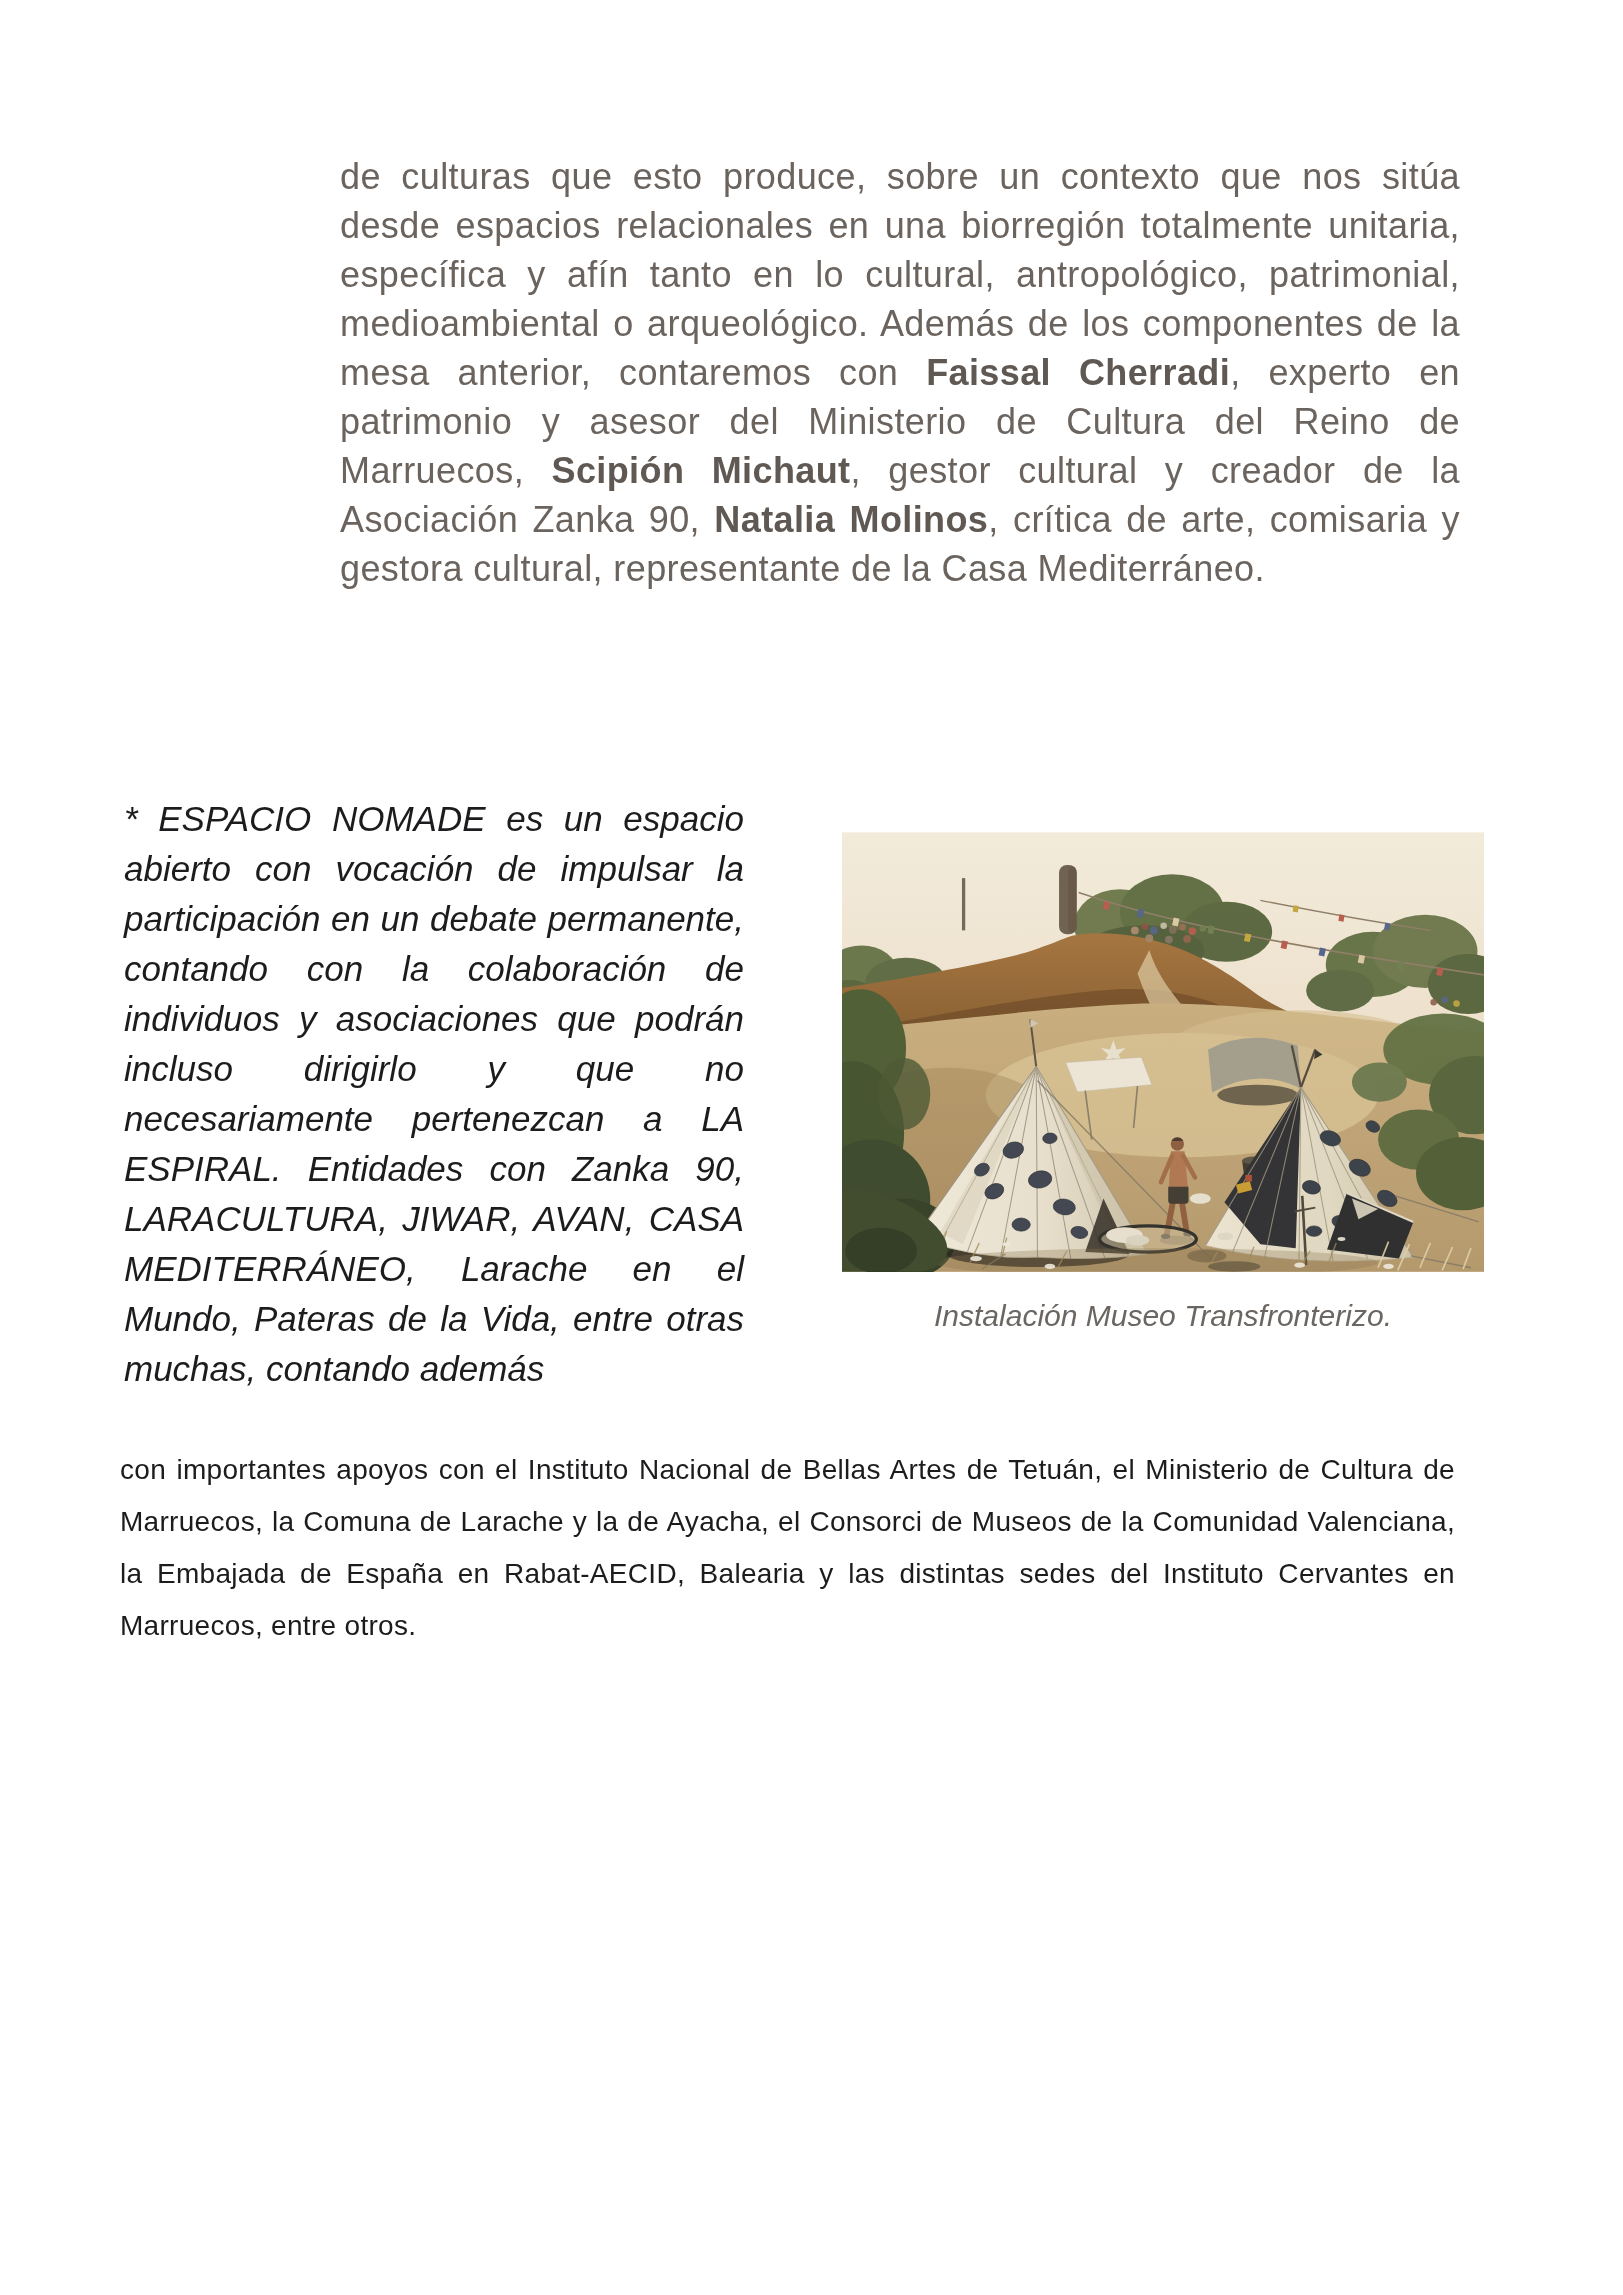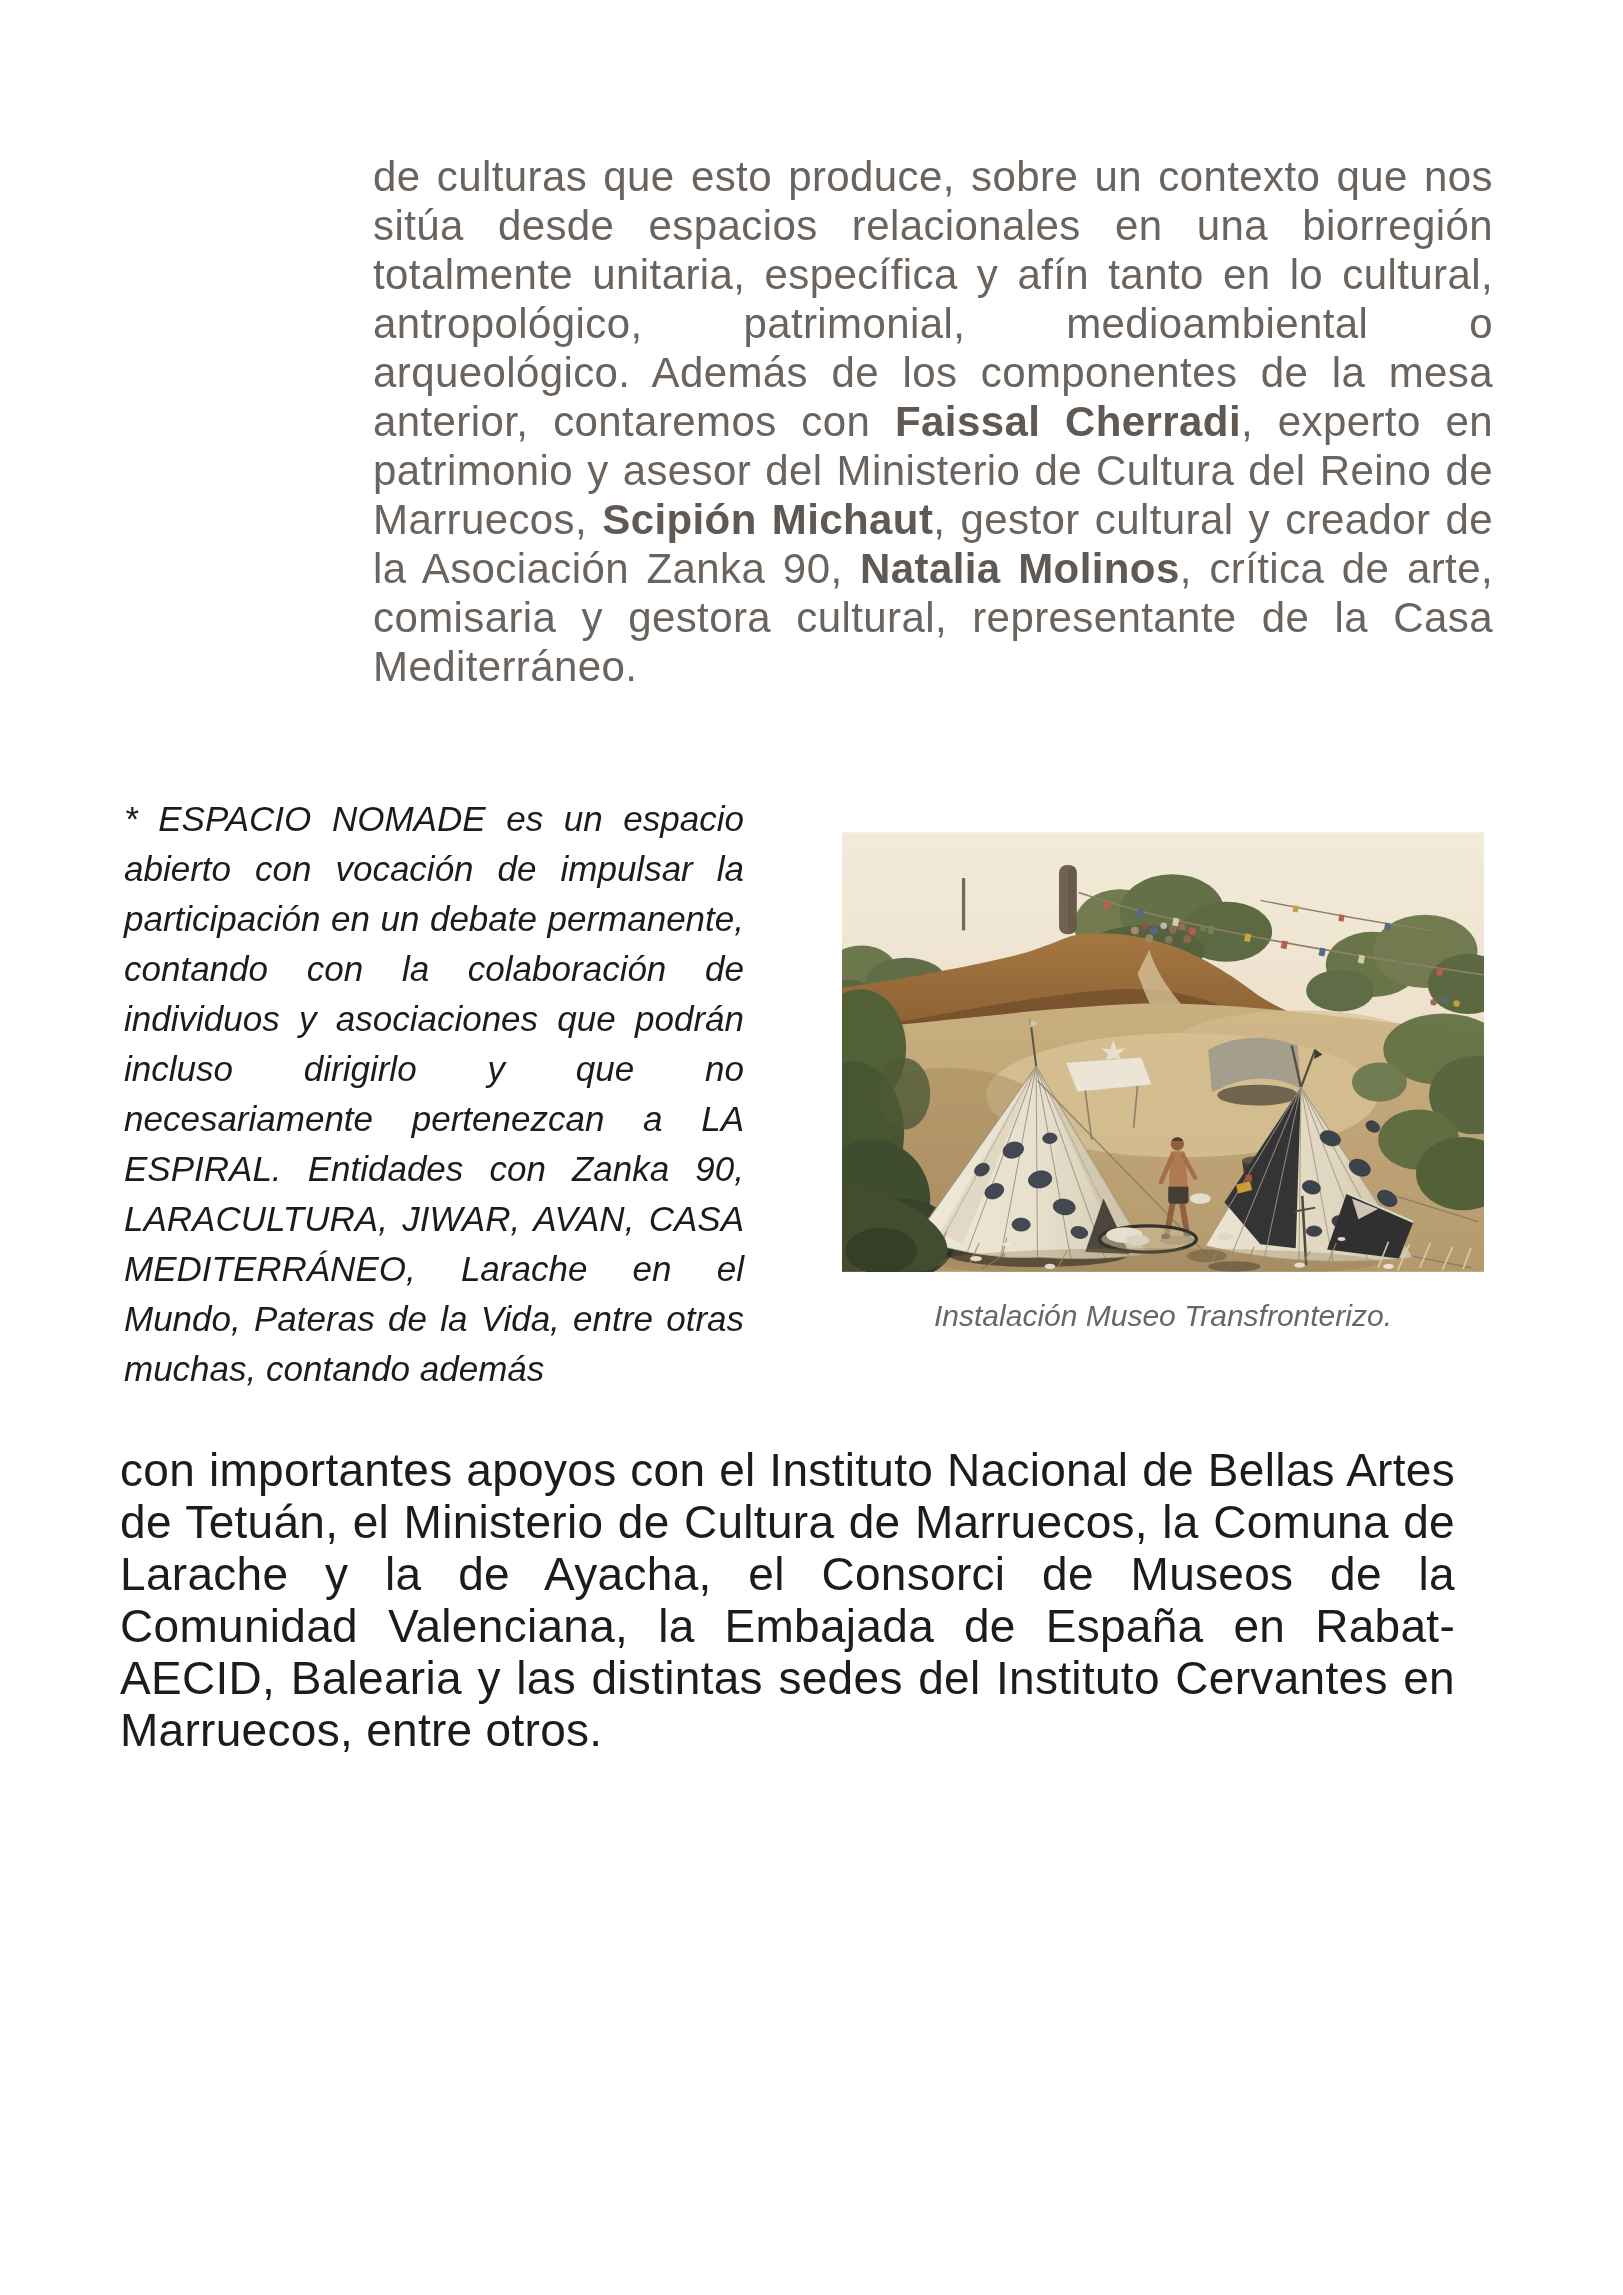--- a/index.html
+++ b/index.html
@@ -9,23 +9,23 @@
     font-family: "Liberation Sans", "DejaVu Sans", sans-serif;
   }
   .page {
     position: relative;
     width: 1623px; height: 2295px;
     background: #ffffff;
     overflow: hidden;
   }
   .intro {
     position: absolute;
-    left: 373px; top: 152px; width: 1120px;
+    left: 340px; top: 152px; width: 1120px;
     margin: 0;
-    font-size: 42px; line-height: 49px;
+    font-size: 36px; line-height: 49px;
     letter-spacing: 0.4px;
     color: #6a635e;
     text-align: justify;
   }
   .seg-bold { font-weight: 700; color: #5f5853; }
   .note {
     position: absolute;
     left: 120px; top: 790px; width: 620px;
     margin: 4px;
     font-size: 35px; line-height: 50px;
@@ -44,21 +44,21 @@
     margin-top: 22px;
     text-align: center;
     font-style: italic;
     font-size: 30px; line-height: 43px;
     color: #6b6662;
   }
   .closing {
     position: absolute;
     left: 120px; top: 1444px; width: 1335px;
     margin: 0;
-    font-size: 46px; line-height: 52px;
+    font-size: 28px; line-height: 52px;
     letter-spacing: 0.3px;
     color: #1c1c1e;
     text-align: justify;
   }
 </style>
 </head>
 <body>
 
 <div class="page">
 

